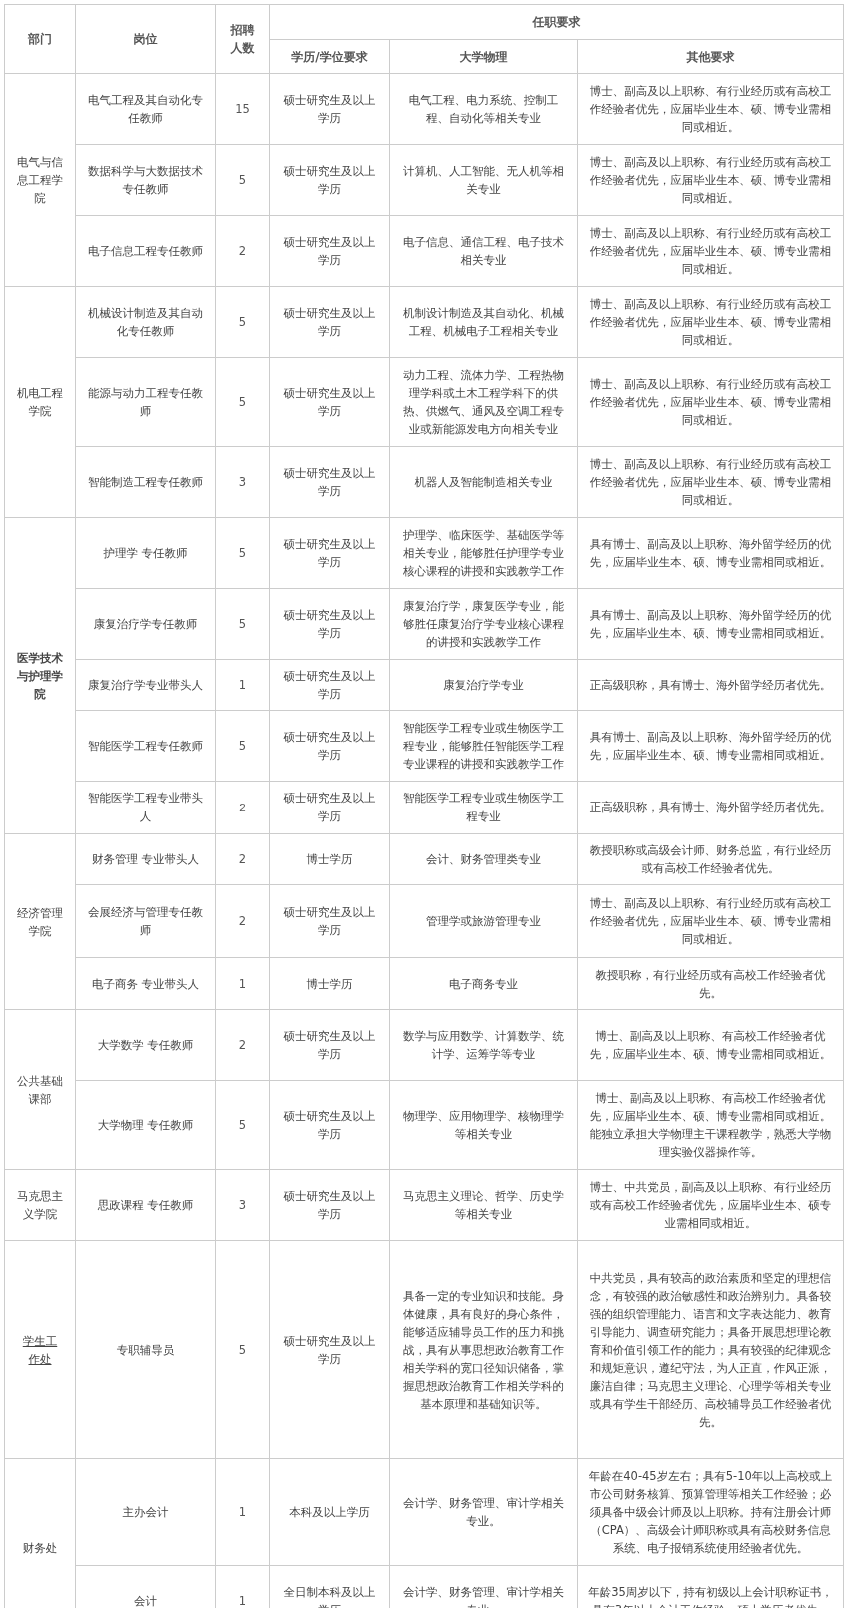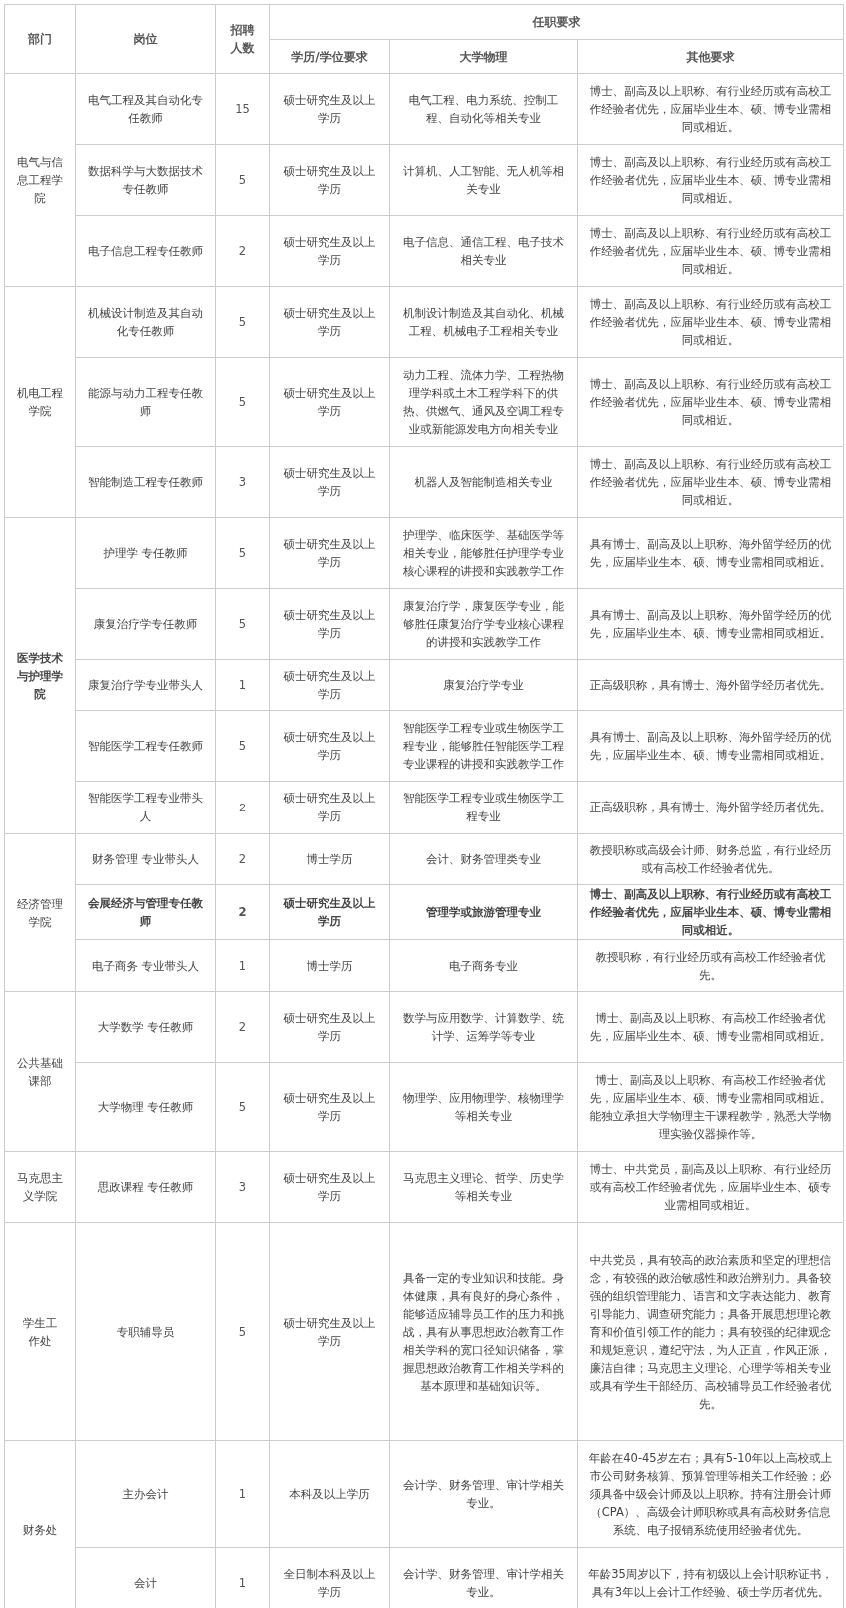--- a/index.html
+++ b/index.html
@@ -141,21 +141,21 @@
           <td>正高级职称，具有博士、海外留学经历者优先。</td>
         </tr>
         <tr style="height: 51px;">
           <td rowspan="3" style="padding: 0px 10px;">经济管理学院</td>
           <td>财务管理 专业带头人</td>
           <td class="num">2</td>
           <td>博士学历</td>
           <td>会计、财务管理类专业</td>
           <td>教授职称或高级会计师、财务总监，有行业经历或有高校工作经验者优先。</td>
         </tr>
-        <tr style="height: 55px; font-weight: bold;">
+        <tr style="height: 73px;">
           <td>会展经济与管理专任教师</td>
           <td class="num">2</td>
           <td>硕士研究生及以上学历</td>
           <td>管理学或旅游管理专业</td>
           <td>博士、副高及以上职称、有行业经历或有高校工作经验者优先，应届毕业生本、硕、博专业需相同或相近。</td>
         </tr>
         <tr style="height: 52px;">
           <td>电子商务 专业带头人</td>
           <td class="num">1</td>
           <td>博士学历</td>
@@ -179,21 +179,21 @@
         </tr>
         <tr style="height: 71px;">
           <td rowspan="1" style="padding: 0px 10px;">马克思主义学院</td>
           <td>思政课程 专任教师</td>
           <td class="num">3</td>
           <td>硕士研究生及以上学历</td>
           <td>马克思主义理论、哲学、历史学等相关专业</td>
           <td>博士、中共党员，副高及以上职称、有行业经历或有高校工作经验者优先，应届毕业生本、硕专业需相同或相近。</td>
         </tr>
         <tr style="height: 218px;">
-          <td rowspan="1" style="padding: 0px 16px;">学生工作处</td>
+          <td rowspan="1" style="padding: 0px 16px; text-decoration: underline;">学生工作处</td>
           <td>专职辅导员</td>
           <td class="num">5</td>
           <td>硕士研究生及以上学历</td>
           <td>具备一定的专业知识和技能。身体健康，具有良好的身心条件，能够适应辅导员工作的压力和挑战，具有从事思想政治教育工作相关学科的宽口径知识储备，掌握思想政治教育工作相关学科的基本原理和基础知识等。</td>
           <td>中共党员，具有较高的政治素质和坚定的理想信念，有较强的政治敏感性和政治辨别力。具备较强的组织管理能力、语言和文字表达能力、教育引导能力、调查研究能力；具备开展思想理论教育和价值引领工作的能力；具有较强的纪律观念和规矩意识，遵纪守法，为人正直，作风正派，廉洁自律；马克思主义理论、心理学等相关专业或具有学生干部经历、高校辅导员工作经验者优先。</td>
         </tr>
         <tr style="height: 107px;">
           <td rowspan="2" style="padding: 0px 10px;">财务处</td>
           <td>主办会计</td>
           <td class="num">1</td>

